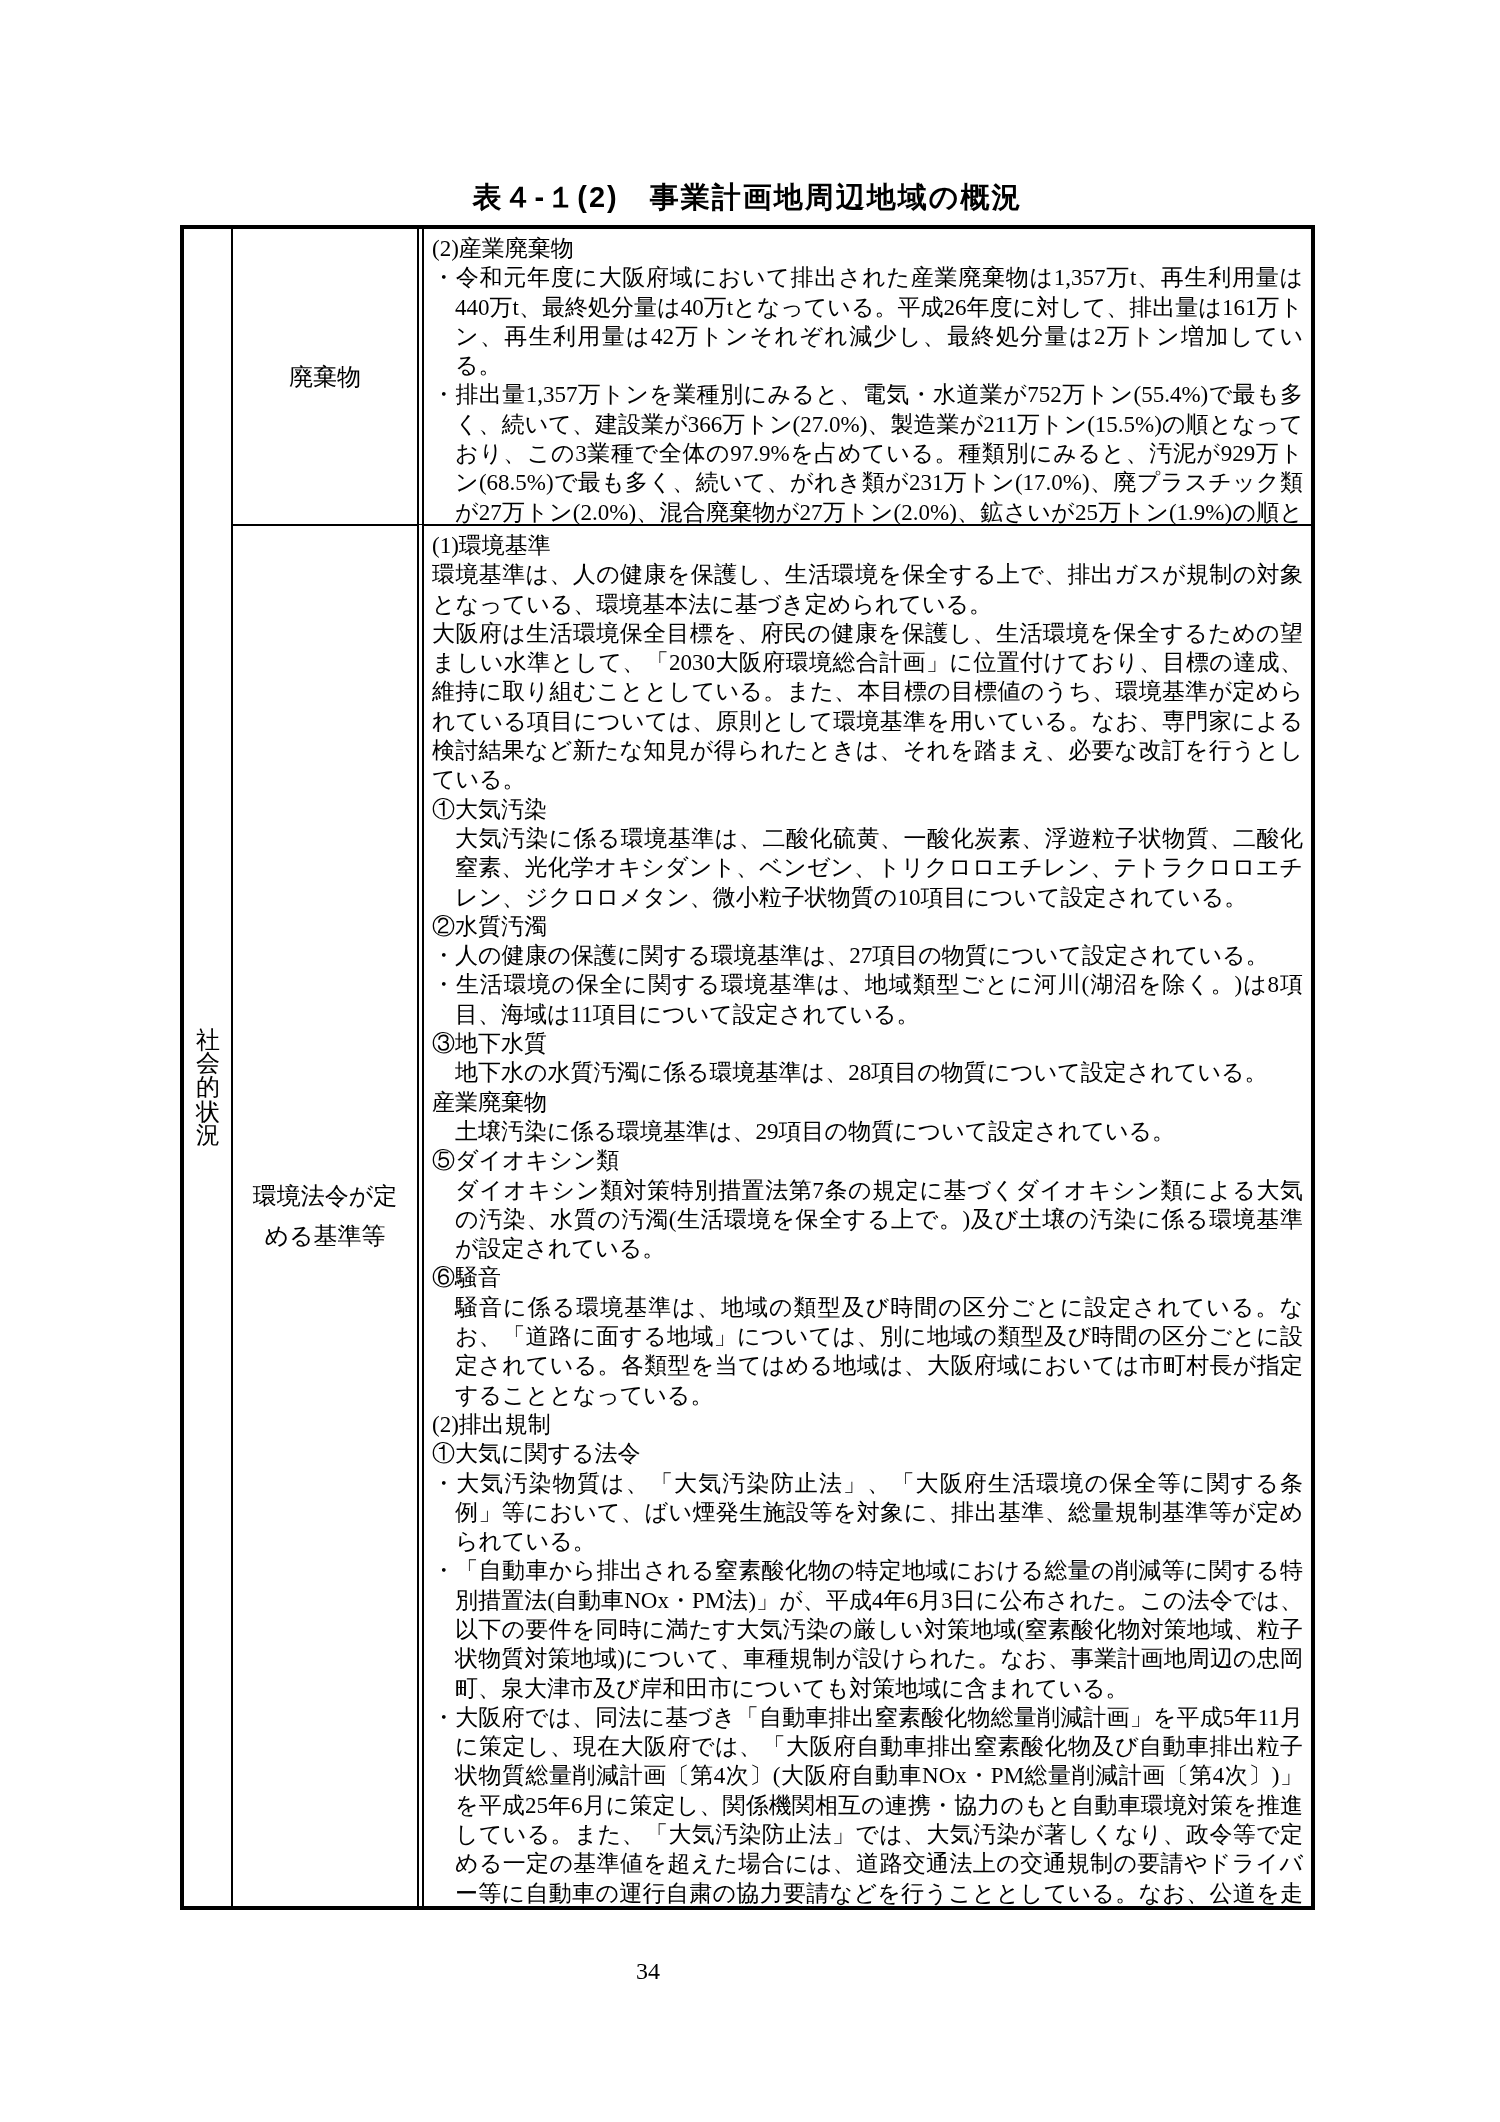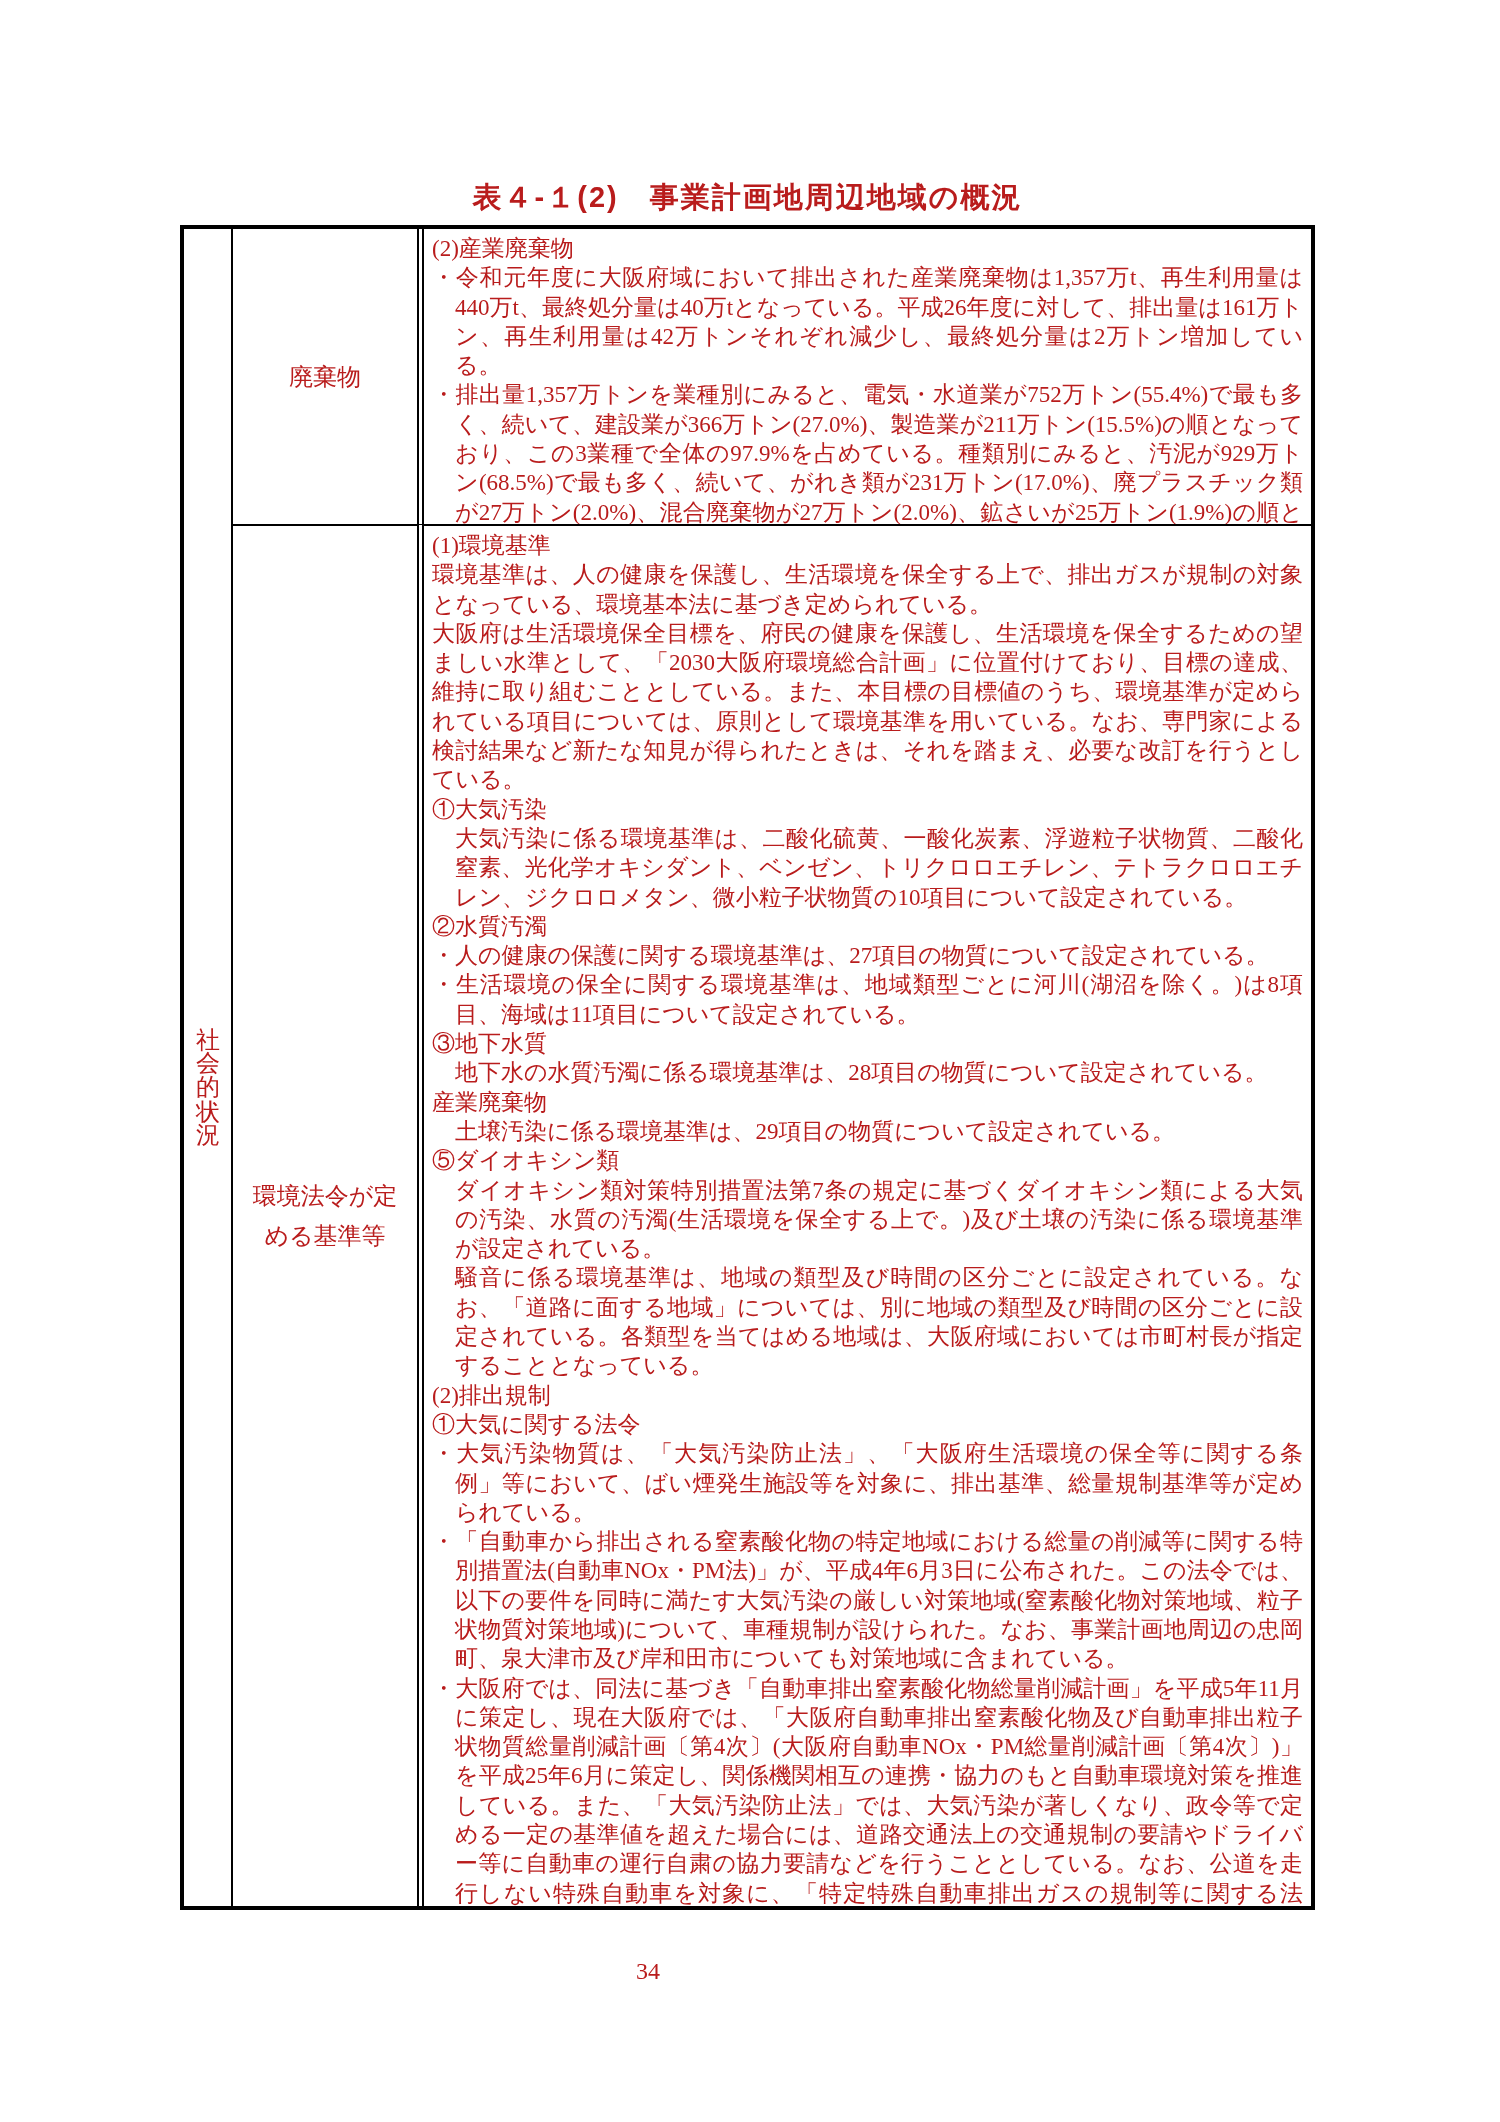--- a/index.html
+++ b/index.html
@@ -1,20 +1,20 @@
 <!DOCTYPE html>
 <html lang="ja"><head>
 <meta charset="utf-8">
 <style>
   html,body{margin:0;padding:0;background:#ffffff;}
   #page{
     position:relative;
     width:1500px;height:2122px;
     background:#ffffff;
-    color:#b91c1c;
+    color:#000000;
     font-family:"Liberation Serif","DejaVu Serif",serif;
     overflow:hidden;
   }
   
   .doc-title{
     position:absolute;
     left:180px;top:178px;width:1135px;
     text-align:center;
     font-family:"Liberation Sans","DejaVu Sans",sans-serif;
     font-weight:bold;
@@ -115,20 +115,21 @@
         <div class="blk pi">大気汚染に係る環境基準は、二酸化硫黄、一酸化炭素、浮遊粒子状物質、二酸化窒素、光化学オキシダント、ベンゼン、トリクロロエチレン、テトラクロロエチレン、ジクロロメタン、微小粒子状物質の10項目について設定されている。</div>
         <div class="blk h">②水質汚濁</div>
         <div class="blk b">・人の健康の保護に関する環境基準は、27項目の物質について設定されている。</div>
         <div class="blk b">・生活環境の保全に関する環境基準は、地域類型ごとに河川(湖沼を除く。)は8項目、海域は11項目について設定されている。</div>
         <div class="blk h">③地下水質</div>
         <div class="blk pi">地下水の水質汚濁に係る環境基準は、28項目の物質について設定されている。</div>
         <div class="blk h">産業廃棄物</div>
         <div class="blk pi">土壌汚染に係る環境基準は、29項目の物質について設定されている。</div>
         <div class="blk h">⑤ダイオキシン類</div>
         <div class="blk pi">ダイオキシン類対策特別措置法第7条の規定に基づくダイオキシン類による大気の汚染、水質の汚濁(生活環境を保全する上で。)及び土壌の汚染に係る環境基準が設定されている。</div>
+        <div class="blk h">⑥騒音</div>
         <div class="blk pi">騒音に係る環境基準は、地域の類型及び時間の区分ごとに設定されている。なお、「道路に面する地域」については、別に地域の類型及び時間の区分ごとに設定されている。各類型を当てはめる地域は、大阪府域においては市町村長が指定することとなっている。</div>
         <div class="blk h">(2)排出規制</div>
         <div class="blk h">①大気に関する法令</div>
         <div class="blk b">・大気汚染物質は、「大気汚染防止法」、「大阪府生活環境の保全等に関する条例」等において、ばい煙発生施設等を対象に、排出基準、総量規制基準等が定められている。</div>
         <div class="blk b">・「自動車から排出される窒素酸化物の特定地域における総量の削減等に関する特別措置法(自動車NOx・PM法)」が、平成4年6月3日に公布された。この法令では、以下の要件を同時に満たす大気汚染の厳しい対策地域(窒素酸化物対策地域、粒子状物質対策地域)について、車種規制が設けられた。なお、事業計画地周辺の忠岡町、泉大津市及び岸和田市についても対策地域に含まれている。</div>
         <div class="blk b">・大阪府では、同法に基づき「自動車排出窒素酸化物総量削減計画」を平成5年11月に策定し、現在大阪府では、「大阪府自動車排出窒素酸化物及び自動車排出粒子状物質総量削減計画〔第4次〕(大阪府自動車NOx・PM総量削減計画〔第4次〕)」を平成25年6月に策定し、関係機関相互の連携・協力のもと自動車環境対策を推進している。また、「大気汚染防止法」では、大気汚染が著しくなり、政令等で定める一定の基準値を超えた場合には、道路交通法上の交通規制の要請やドライバー等に自動車の運行自粛の協力要請などを行うこととしている。なお、公道を走行しない特殊自動車を対象に、「特定特殊自動車排出ガスの規制等に関する法律」により、排出ガスが規制の対象となっている。</div>
       </div>
 
   </div>
 

